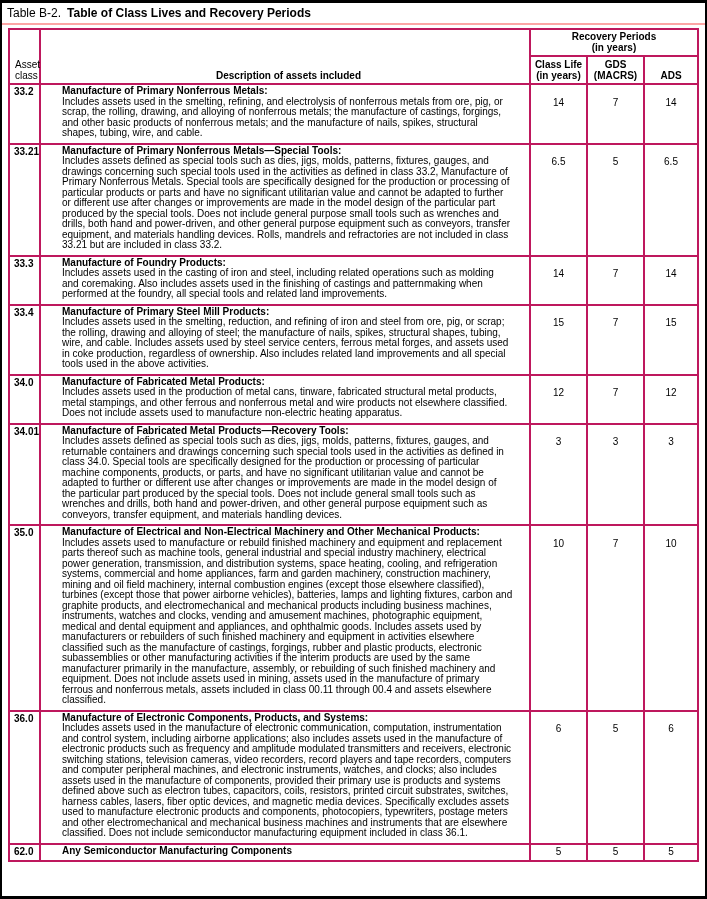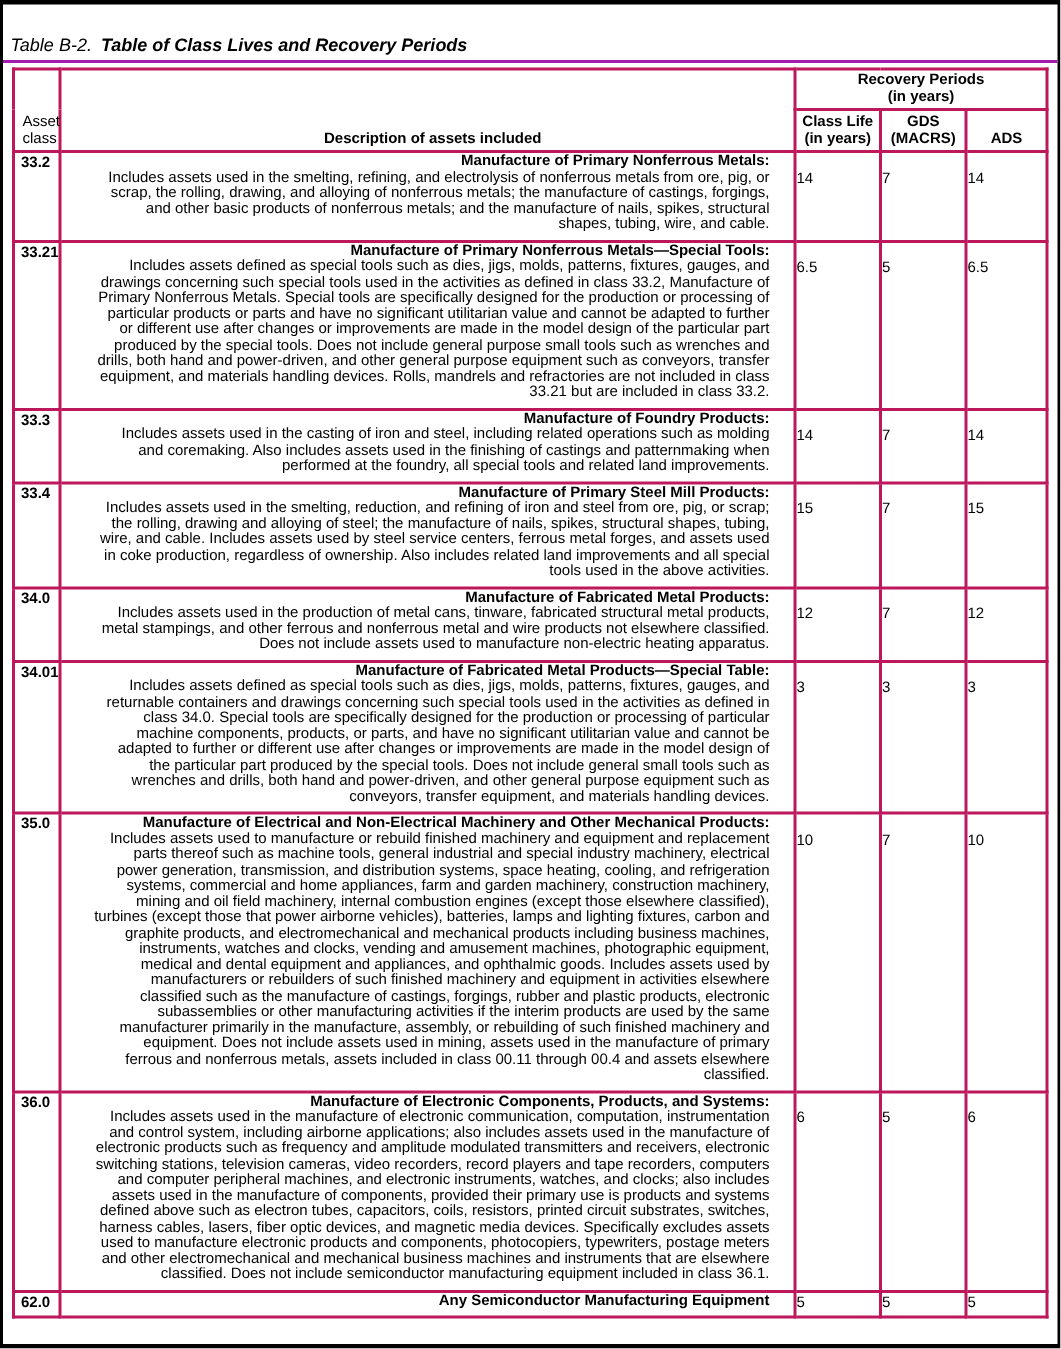--- a/index.html
+++ b/index.html
@@ -14,26 +14,25 @@
     width: 707px;
     min-height: 899px;
     background: #ffffff;
     border-top: 3px solid #000;
     border-bottom: 3px solid #000;
     border-left: 2px solid #000;
     border-right: 2px solid #000;
     padding-bottom: 6px;
   }
   .title-bar {
-    padding: 20px 0 3px 5px;
-    border-bottom: 2px solid #a21caf;
+    padding: 3px 0 3px 5px;
+    border-bottom: 2px solid #fca5a5;
     font-size: 12px;
     line-height: 14px;
     white-space: nowrap;
-    font-style: italic;
   }
   .title-prefix { font-weight: normal; }
   .title-main  { font-weight: bold; margin-left: 6px; }
 
   table.b2 {
     border-collapse: collapse;
     table-layout: fixed;
     width: 689px;
     margin: 3px 0 0 6px;
     border: 2px solid #000;
@@ -88,26 +87,26 @@
   
   td.cell-asset {
     vertical-align: top;
     text-align: left;
     font-weight: bold;
     padding: 2px 0 2px 4px;
   }
   td.cell-desc {
     vertical-align: top;
     padding: 1px 16px 4px 21px;
-    text-align: right;
   }
   .row-heading { font-weight: bold; }
   .row-body { font-weight: normal; }
   td.cell-num {
     vertical-align: top;
+    text-align: center;
     padding: 2px 0;
   }
   .num-val.offset { margin-top: 10.5px; }
 </style>
 </head>
 <body>
 
 <div class="page">
   <div class="title-bar">
     <span class="title-prefix">Table B-2.</span><span class="title-main">Table of Class Lives and Recovery Periods</span>
@@ -219,21 +218,21 @@
             <div class="num-val offset">7</div>
           </td>
     <td class="cell-num">
             <div class="num-val offset">12</div>
           </td>
   </tr>
 
   <tr>
     <td class="cell-asset">34.01</td>
     <td class="cell-desc">
-      <span class="row-heading">Manufacture of Fabricated Metal Products—Special Table:</span>
+      <span class="row-heading">Manufacture of Fabricated Metal Products—Recovery Tools:</span>
       <div class="row-body">Includes assets defined as special tools such as dies, jigs, molds, patterns, fixtures, gauges, and returnable containers and drawings concerning such special tools used in the activities as defined in class 34.0. Special tools are specifically designed for the production or processing of particular machine components, products, or parts, and have no significant utilitarian value and cannot be adapted to further or different use after changes or improvements are made in the model design of the particular part produced by the special tools. Does not include general small tools such as wrenches and drills, both hand and power-driven, and other general purpose equipment such as conveyors, transfer equipment, and materials handling devices.</div>
     </td>
     <td class="cell-num">
             <div class="num-val offset">3</div>
           </td>
     <td class="cell-num">
             <div class="num-val offset">3</div>
           </td>
     <td class="cell-num">
             <div class="num-val offset">3</div>
@@ -270,21 +269,21 @@
             <div class="num-val offset">5</div>
           </td>
     <td class="cell-num">
             <div class="num-val offset">6</div>
           </td>
   </tr>
 
   <tr>
     <td class="cell-asset">62.0</td>
     <td class="cell-desc">
-      <span class="row-heading">Any Semiconductor Manufacturing Equipment</span>
+      <span class="row-heading">Any Semiconductor Manufacturing Components</span>
       
     </td>
     <td class="cell-num">
             <div class="num-val">5</div>
           </td>
     <td class="cell-num">
             <div class="num-val">5</div>
           </td>
     <td class="cell-num">
             <div class="num-val">5</div>

